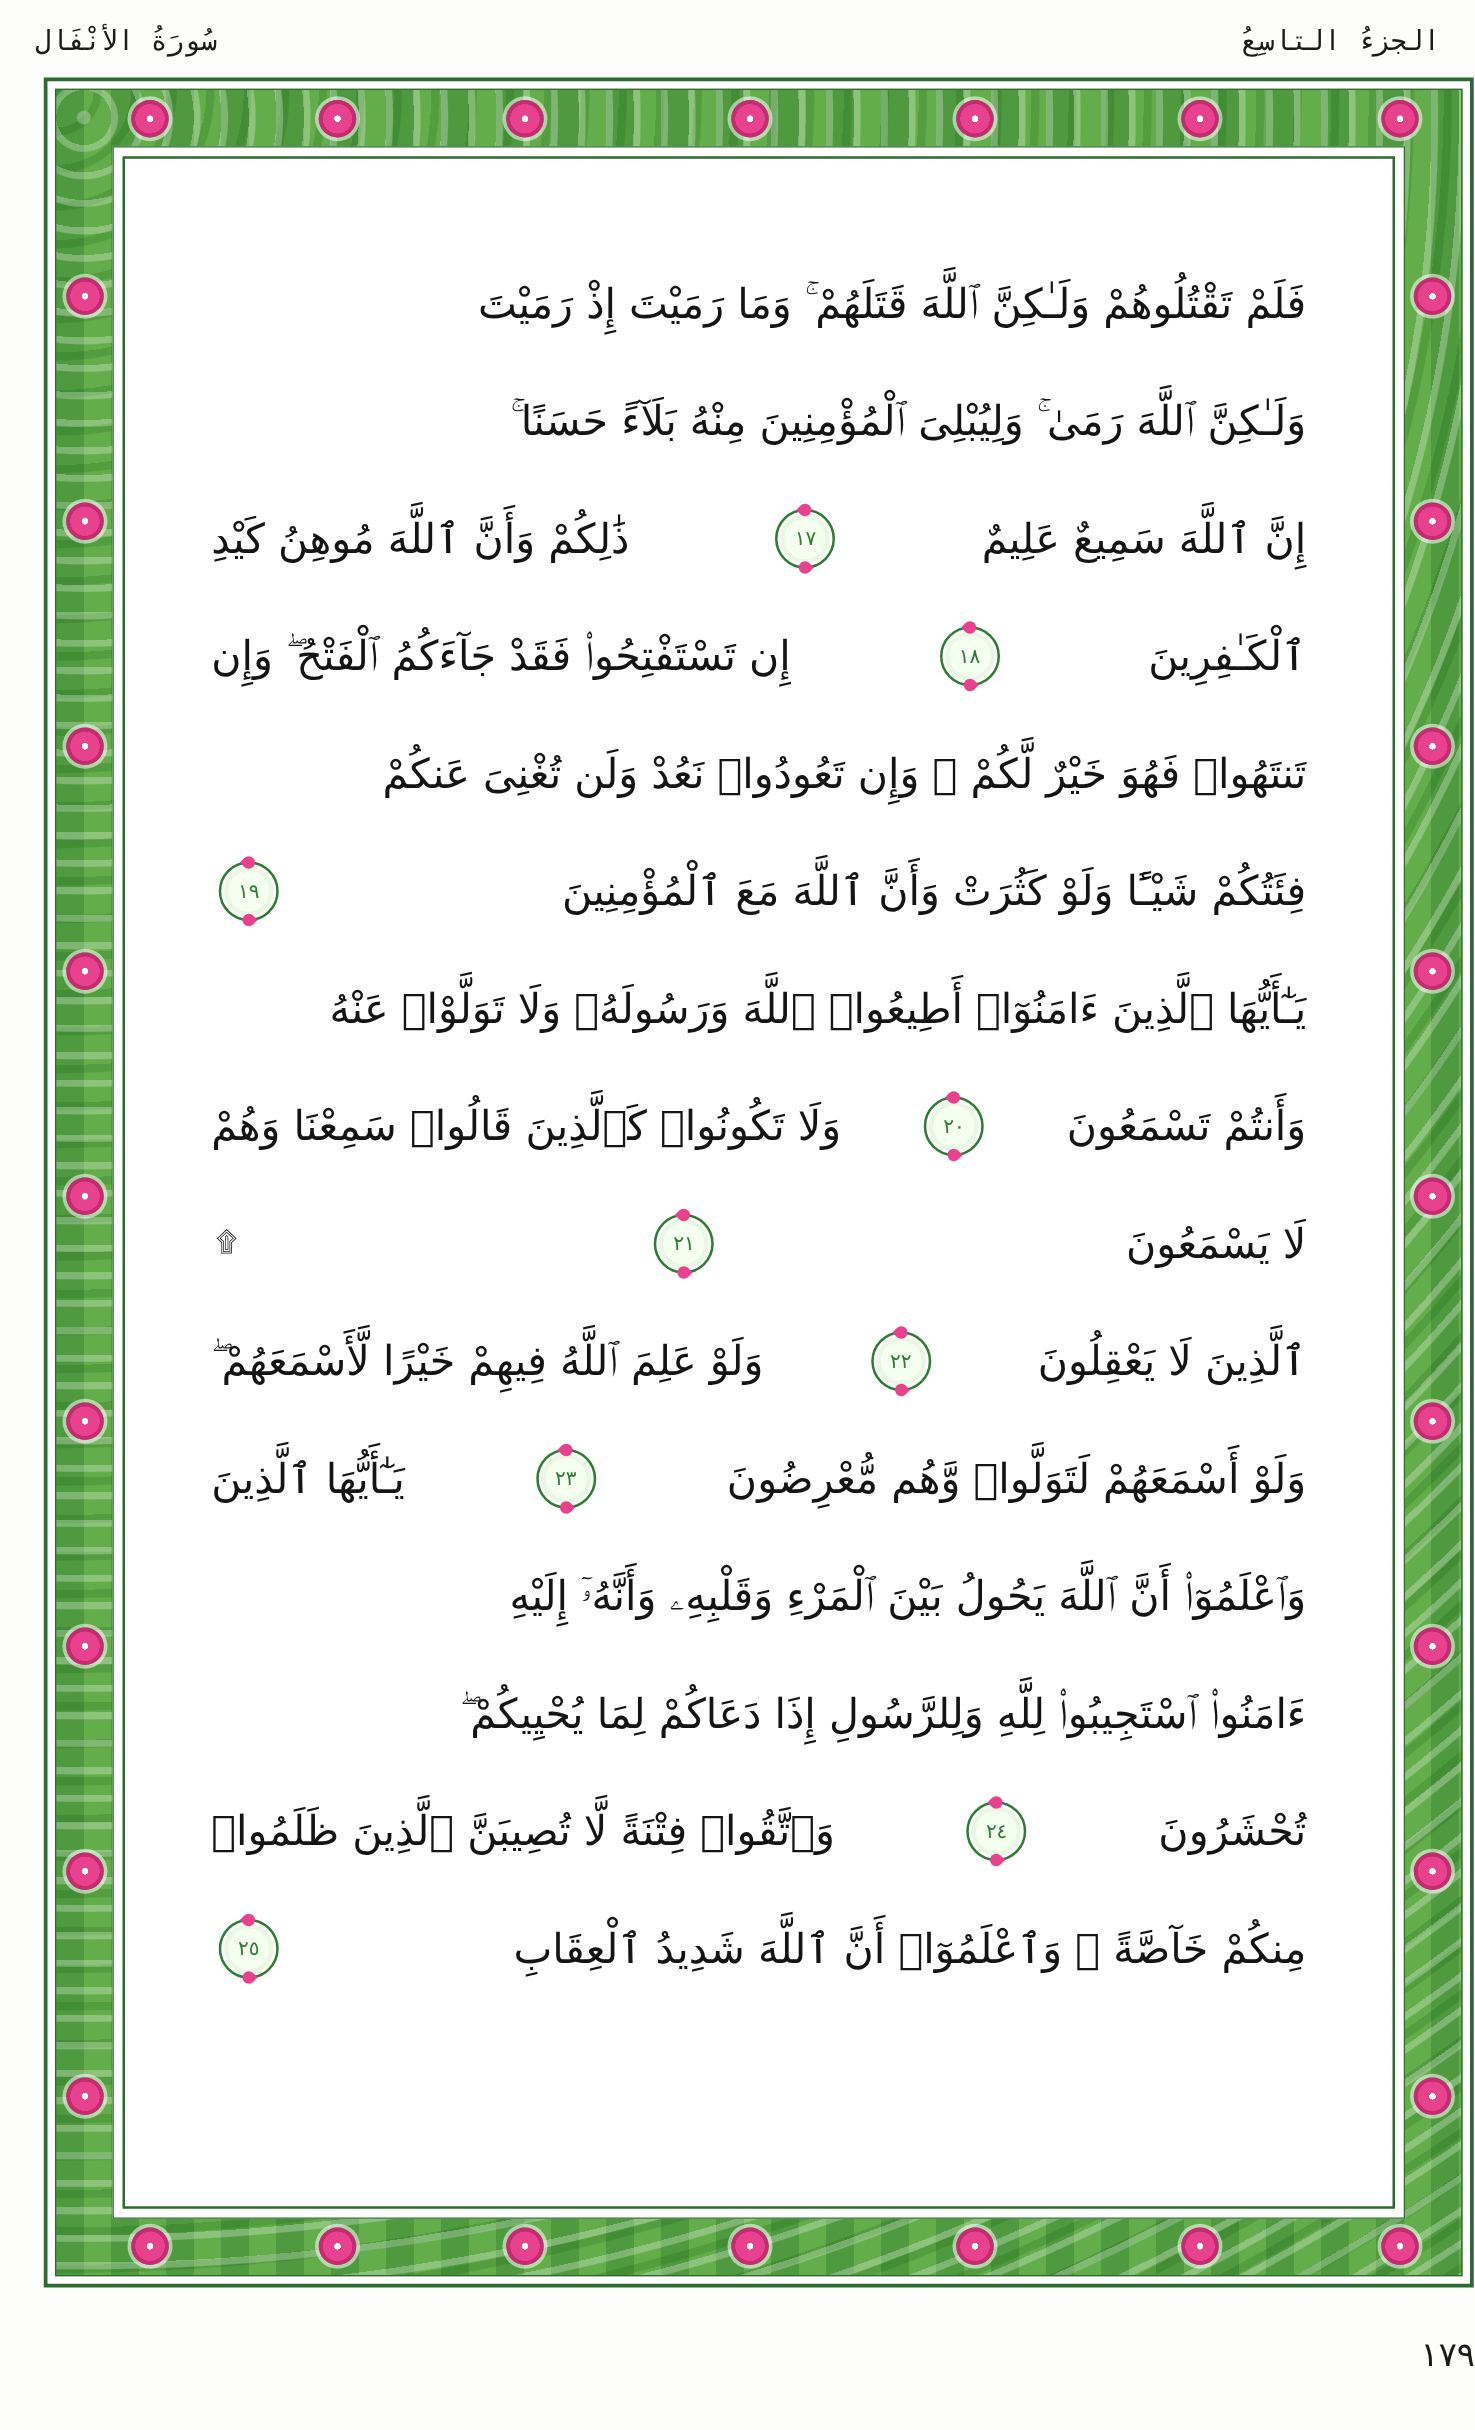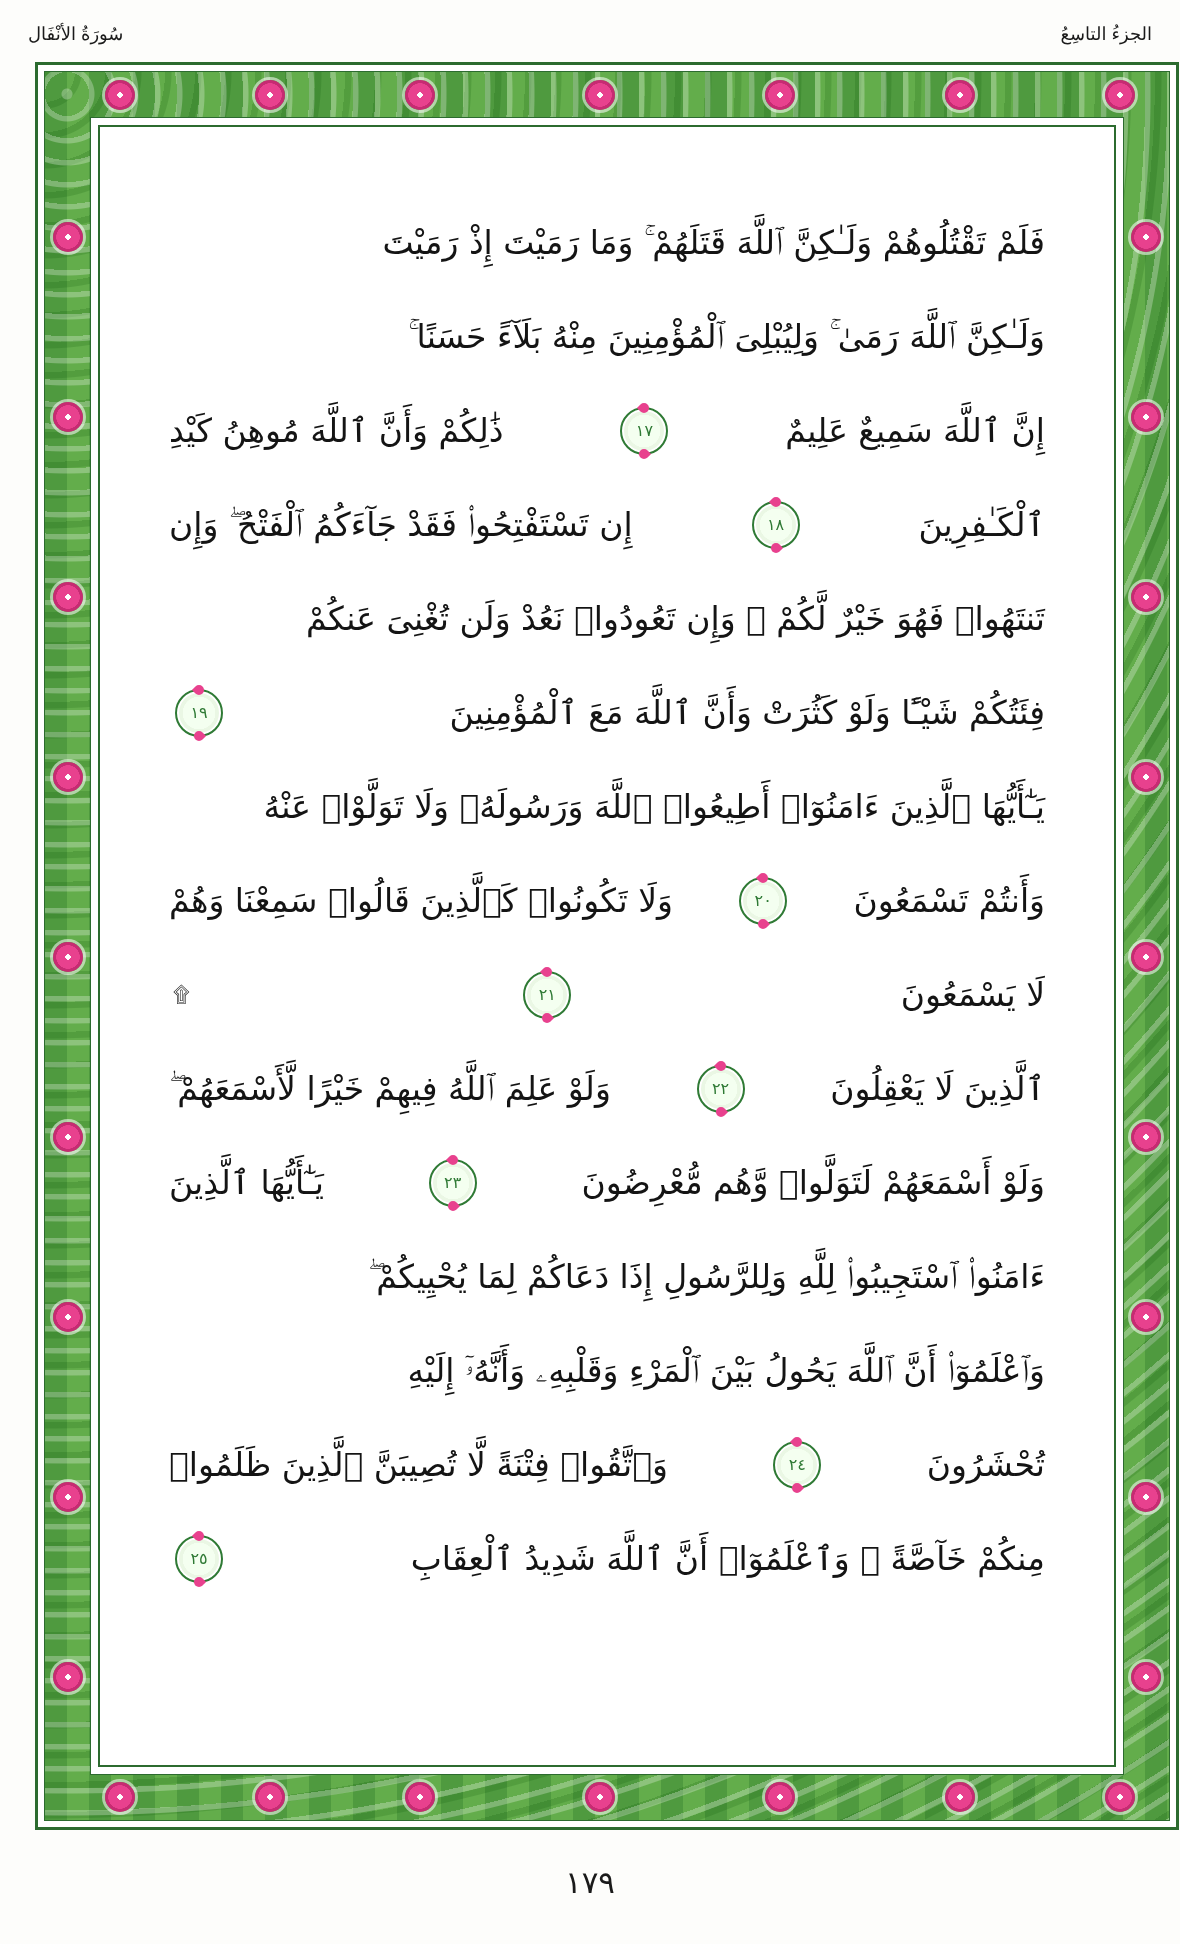--- a/index.html
+++ b/index.html
@@ -30,22 +30,22 @@
     left: 28px;
     right: 28px;
     height: 40px;
     display: flex;
     flex-direction: row-reverse;
     justify-content: space-between;
     align-items: center;
     direction: rtl;
   }
   .header-surah, .header-juz {
-    font-family: Liberation Sans, sans-serif;
-    font-size: 18px;
+    font-family: Liberation Mono, monospace;
+    font-size: 22px;
     color: #1a1a1a;
     letter-spacing: 0;
     white-space: nowrap;
   }
 
   
   .frame-outer {
     position: absolute;
     top: 62px;
     left: 35px;
@@ -173,23 +173,23 @@
     color: #141414;
     margin: 0 4px;
   }
 
   
   .page-number {
     position: absolute;
     bottom: 44px;
     left: 0;
     right: 0;
-    text-align: center;
+    text-align: right;
     font-family: "DejaVu Sans", sans-serif;
-    font-size: 31px;
+    font-size: 27px;
     color: #1a1a1a;
   }
 </style>
 </head>
 <body>
 
 <div class="page">
 
   <div class="page-header">
     <div class="header-surah">سُورَةُ الأنْفَال</div>
@@ -292,25 +292,25 @@
           <span class="word">وَلَوْ عَلِمَ ٱللَّهُ فِيهِمْ خَيْرًا لَّأَسْمَعَهُمْ ۖ</span>
         </div>
 
         <div class="aya-line">
           <span class="word">وَلَوْ أَسْمَعَهُمْ لَتَوَلَّوا۟ وَّهُم مُّعْرِضُونَ</span>
           <span class="aya-marker">٢٣</span>
           <span class="word">يَـٰٓأَيُّهَا ٱلَّذِينَ</span>
         </div>
 
         <div class="aya-line">
+          <span class="word">وَٱعْلَمُوٓا۟ أَنَّ ٱللَّهَ يَحُولُ بَيْنَ ٱلْمَرْءِ وَقَلْبِهِۦ وَأَنَّهُۥٓ إِلَيْهِ</span>
+        </div>
+
+        <div class="aya-line">
           <span class="word">ءَامَنُوا۟ ٱسْتَجِيبُوا۟ لِلَّهِ وَلِلرَّسُولِ إِذَا دَعَاكُمْ لِمَا يُحْيِيكُمْ ۖ</span>
-        </div>
-
-        <div class="aya-line">
-          <span class="word">وَٱعْلَمُوٓا۟ أَنَّ ٱللَّهَ يَحُولُ بَيْنَ ٱلْمَرْءِ وَقَلْبِهِۦ وَأَنَّهُۥٓ إِلَيْهِ</span>
         </div>
 
         <div class="aya-line">
           <span class="word">تُحْشَرُونَ</span>
           <span class="aya-marker">٢٤</span>
           <span class="word">وَٱتَّقُوا۟ فِتْنَةً لَّا تُصِيبَنَّ ٱلَّذِينَ ظَلَمُوا۟</span>
         </div>
 
         <div class="aya-line">
           <span class="word">مِنكُمْ خَآصَّةً ۖ وَٱعْلَمُوٓا۟ أَنَّ ٱللَّهَ شَدِيدُ ٱلْعِقَابِ</span>

